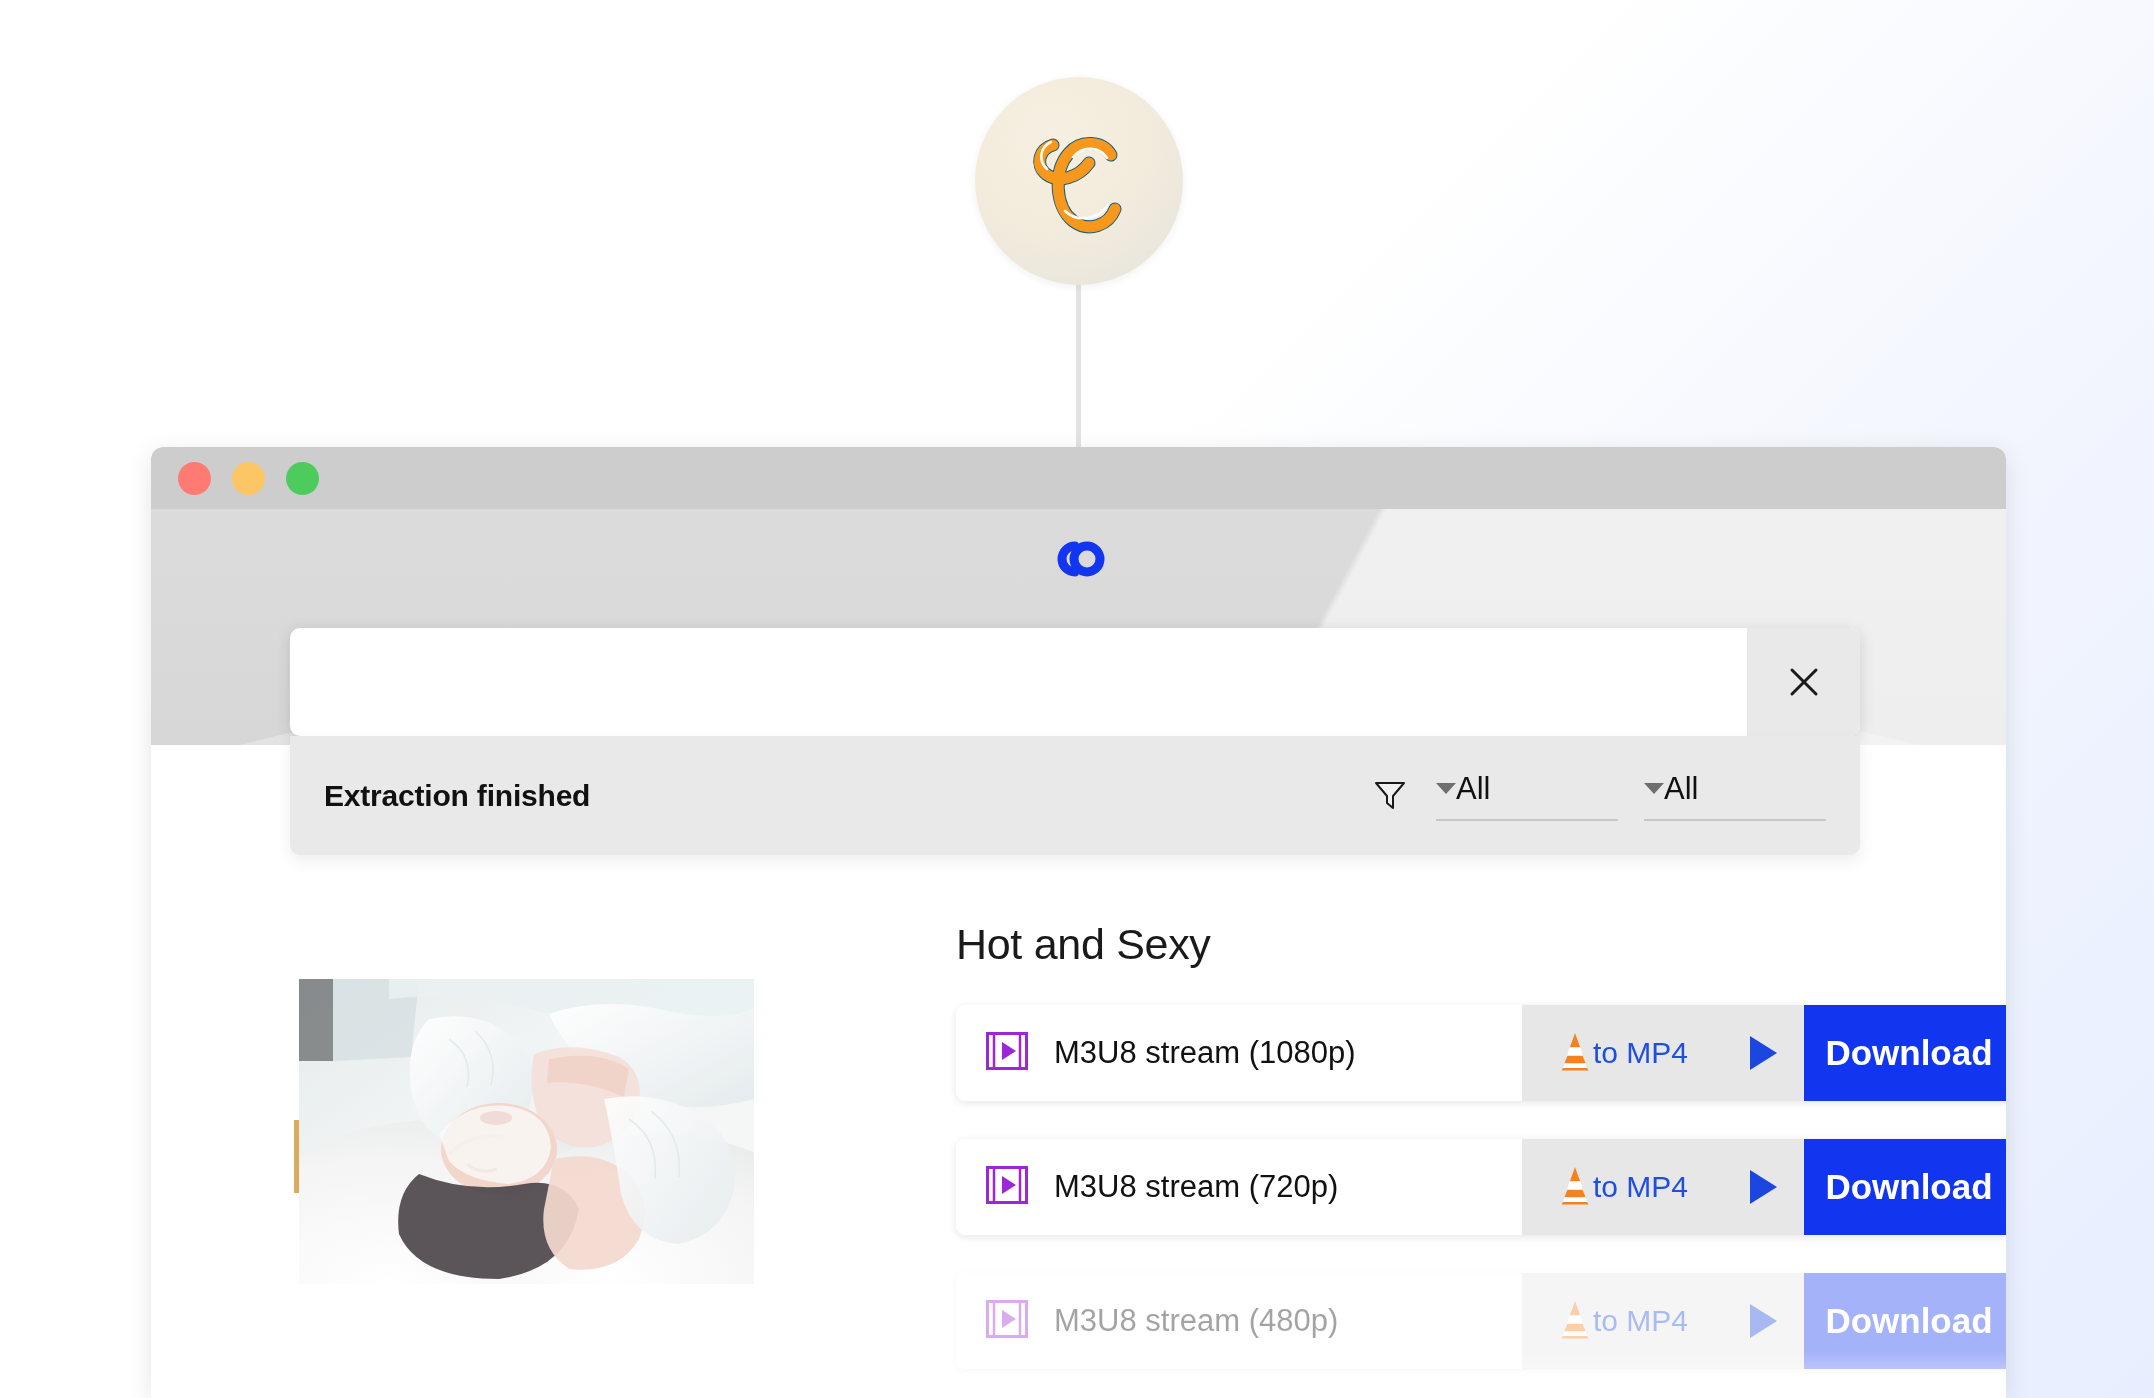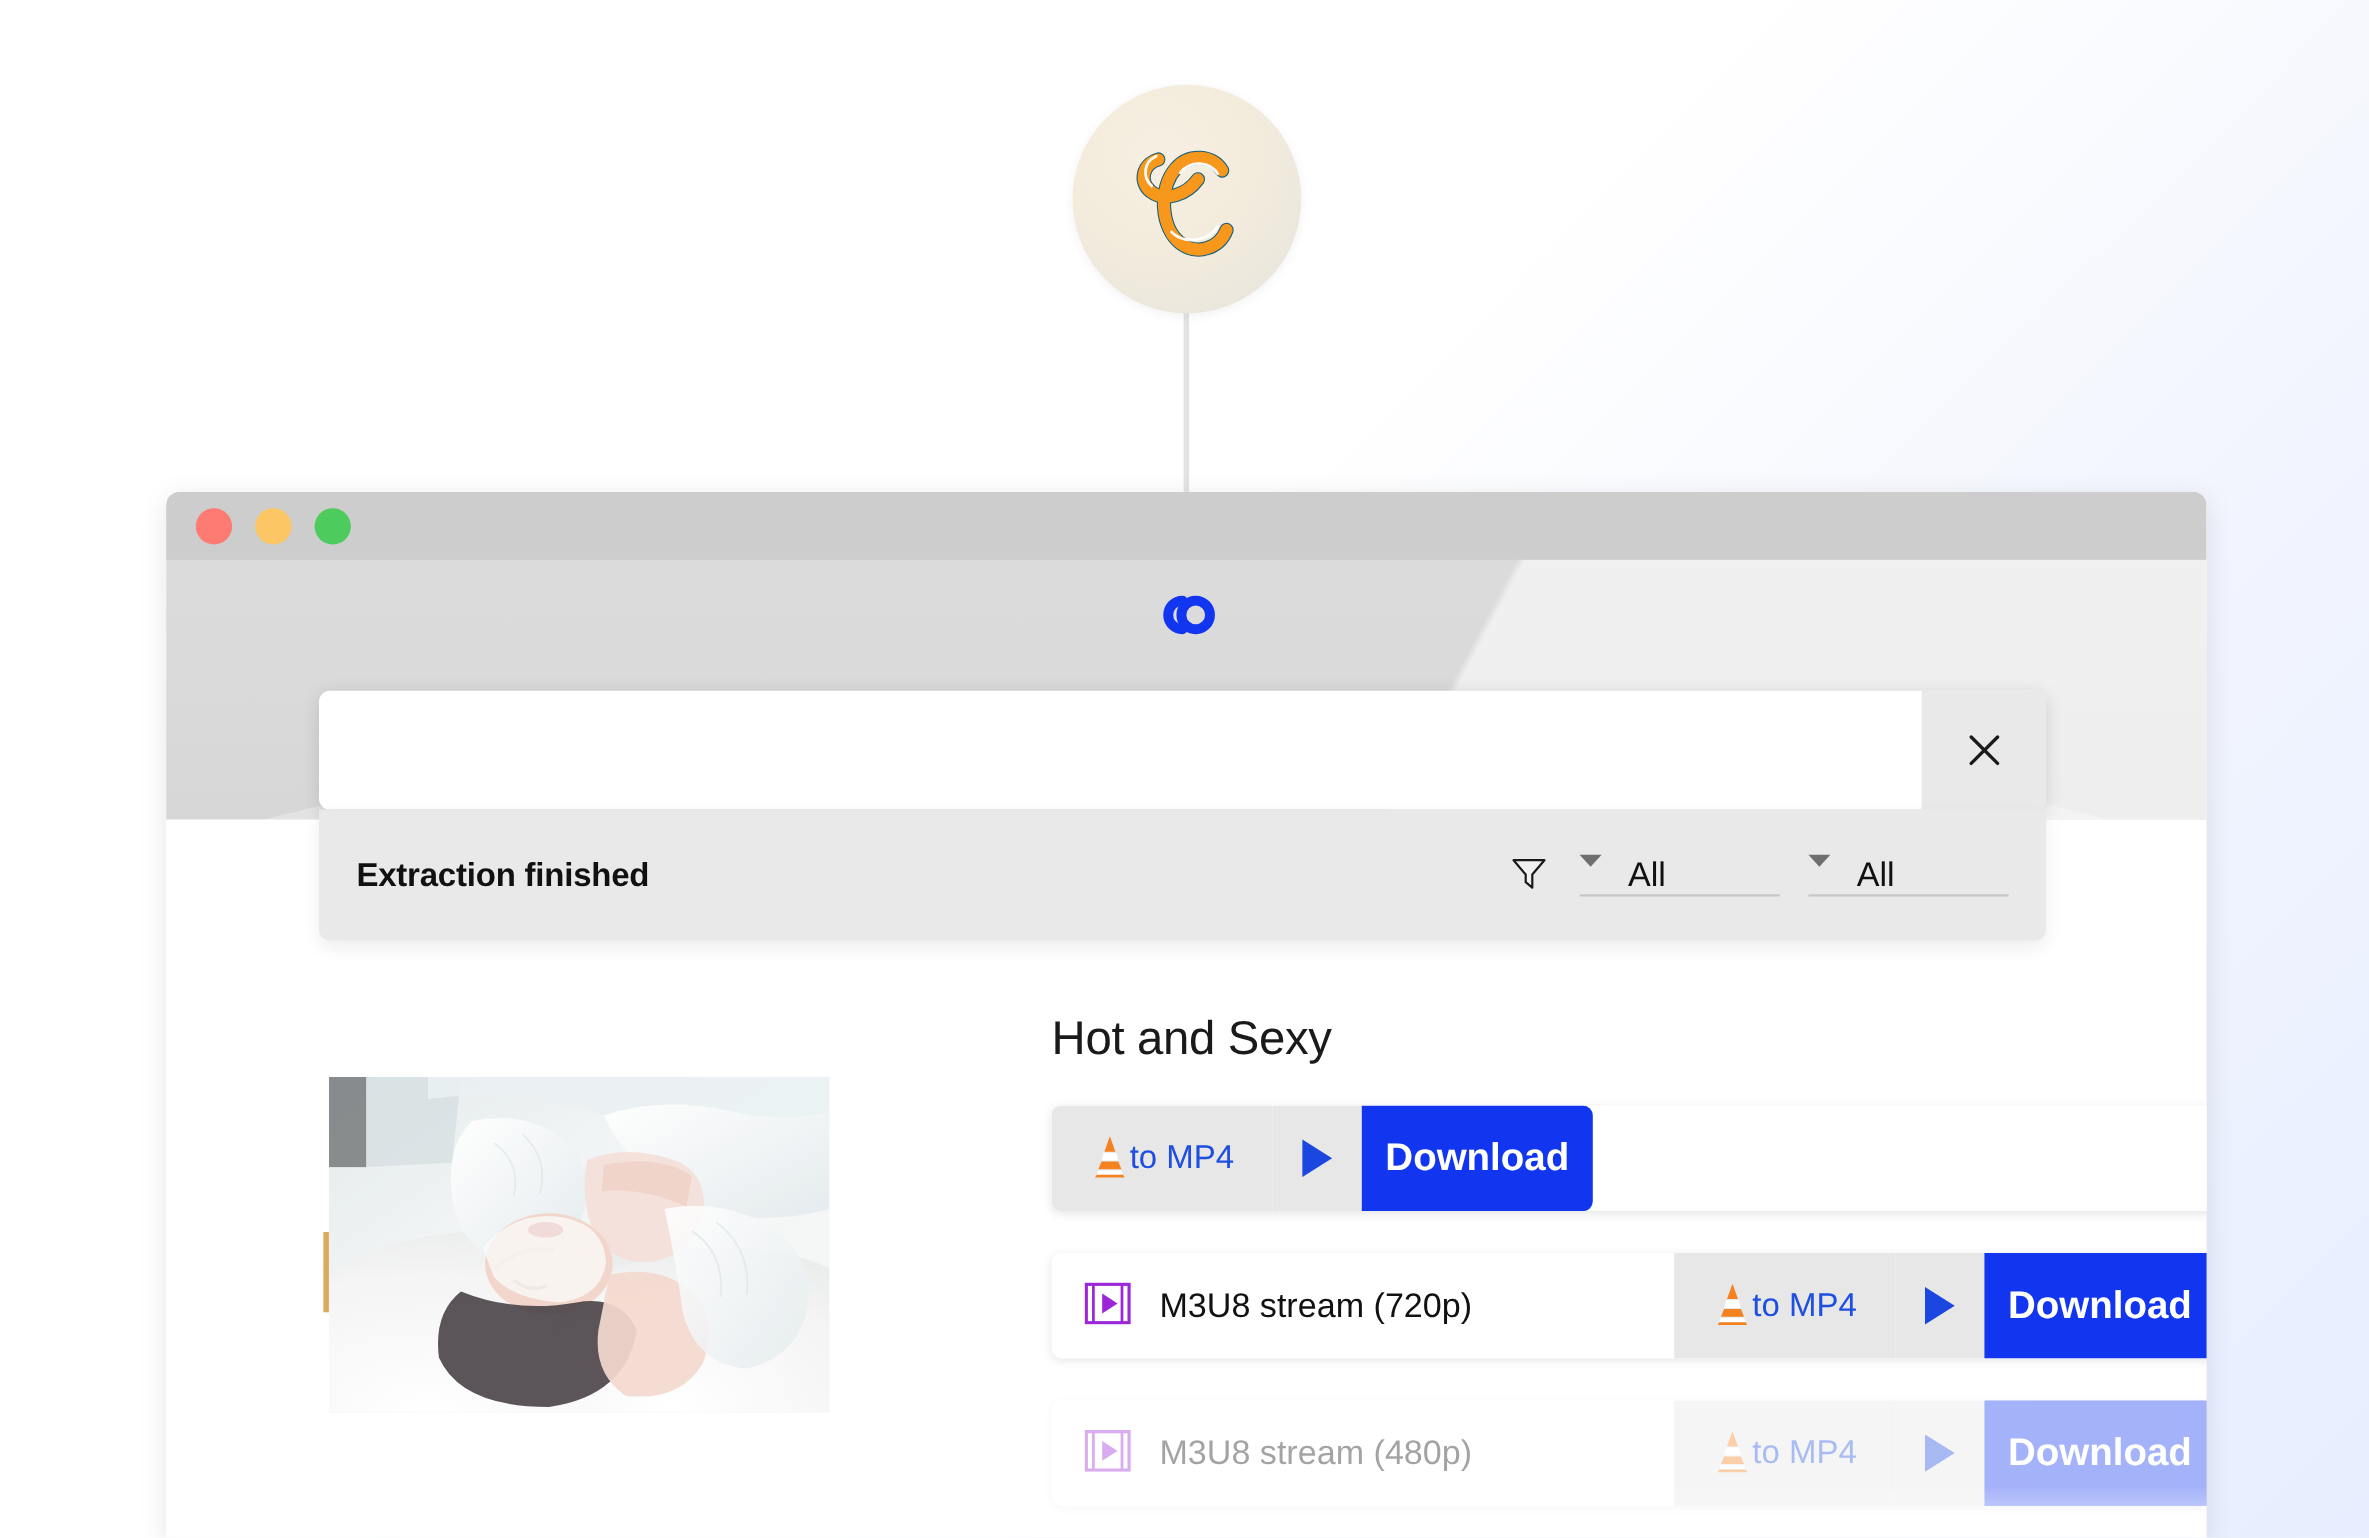--- a/index.html
+++ b/index.html
@@ -149,22 +149,24 @@
   }
   #filter-group {
     margin-left: auto;
     display: flex;
     align-items: center;
     gap: 26px;
   }
   .filter-select {
     width: 182px;
     border-bottom: 2px solid #c7c7c7;
-    display: flex;
-    gap: 24px;
+    padding-bottom: 12px;
+    display: flex;
+    align-items: center;
+    gap: 0;
     cursor: pointer;
   }
   .caret {
     width: 0; height: 0;
     border-left: 10px solid transparent;
     border-right: 10px solid transparent;
     border-top: 11px solid #6e6e6e;
   }
   .filter-label { font-size: 31px; color: #111; }
 
@@ -404,20 +406,31 @@
         <path d="M352 132 Q384 156 380 198"></path>
       </g>
       <rect width="455" height="305" fill="#ffffff" opacity="0.16"></rect>
     </svg>
   </div>
 
   <div id="stream-panel">
     <div id="stream-title">Hot and Sexy</div>
 
     <div class="stream-row">
+      <div class="row-name">
+        <span>
+          <svg width="42" height="38" viewBox="0 0 42 38">
+            <rect x="1.5" y="1.5" width="39" height="35" fill="none" stroke="#9c27d8" stroke-width="3"></rect>
+            <line x1="8" y1="1.5" x2="8" y2="36.5" stroke="#9c27d8" stroke-width="2.5"></line>
+            <line x1="34" y1="1.5" x2="34" y2="36.5" stroke="#9c27d8" stroke-width="2.5"></line>
+            <polygon points="16,10 30,19 16,28" fill="#9c27d8"></polygon>
+          </svg>
+        </span>
+        <span class="row-name-text">M3U8 stream (1080p)</span>
+      </div>
       <div class="row-convert">
         <span>
           <svg width="36" height="40" viewBox="0 0 36 40">
             <polygon points="18,2 13,16 23,16" fill="#f58220"></polygon>
             <polygon points="12.2,17 23.8,17 25.6,24 10.4,24" fill="#ffffff"></polygon>
             <polygon points="10.4,25 25.6,25 28.5,32 7.5,32" fill="#f58220"></polygon>
             <polygon points="7.5,33 28.5,33 30,37 6,37" fill="#ffffff"></polygon>
             <polygon points="6,37 30,37 31.5,39.5 4.5,39.5" fill="#f58220"></polygon>
           </svg>
         </span>

